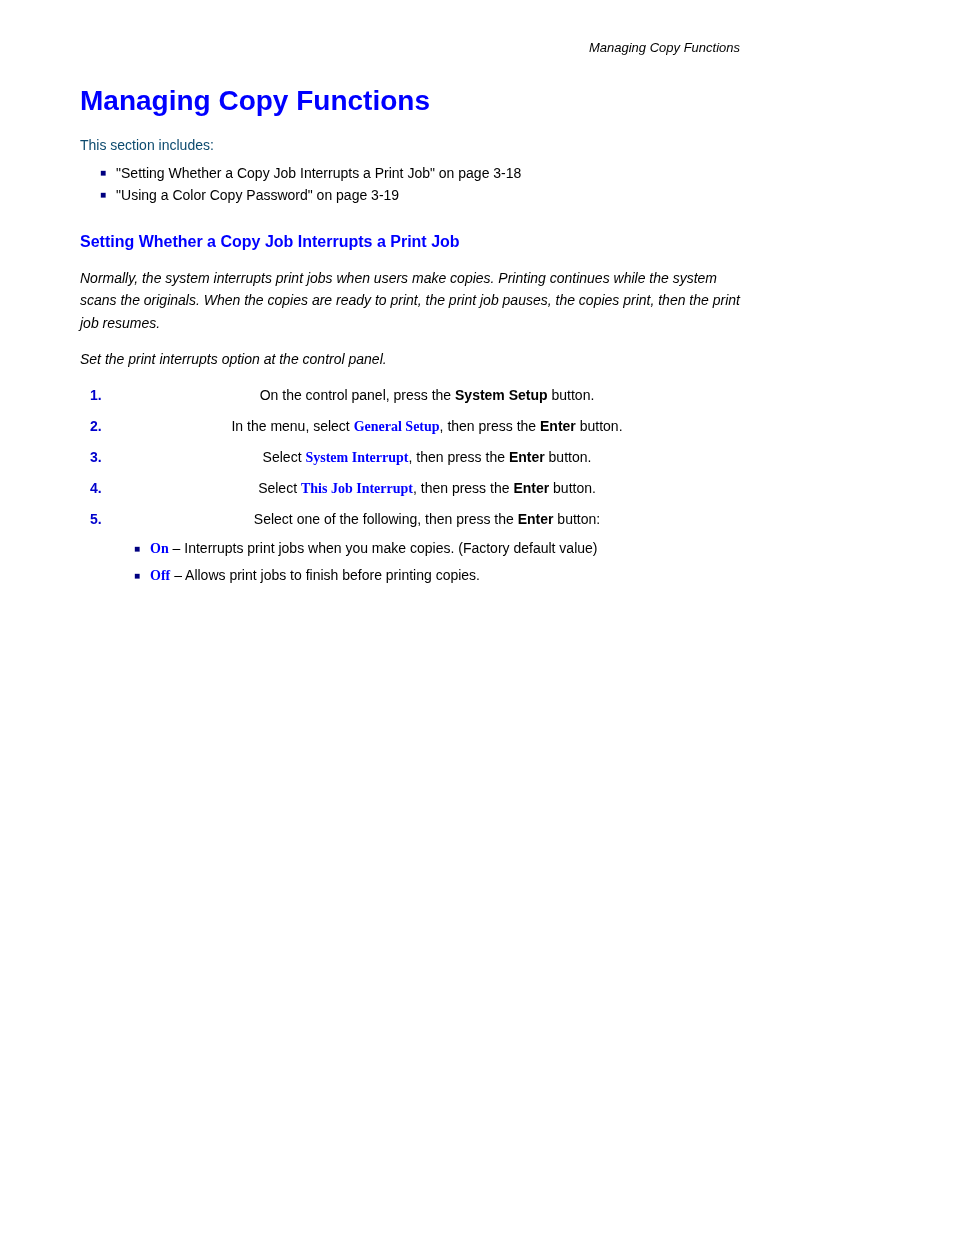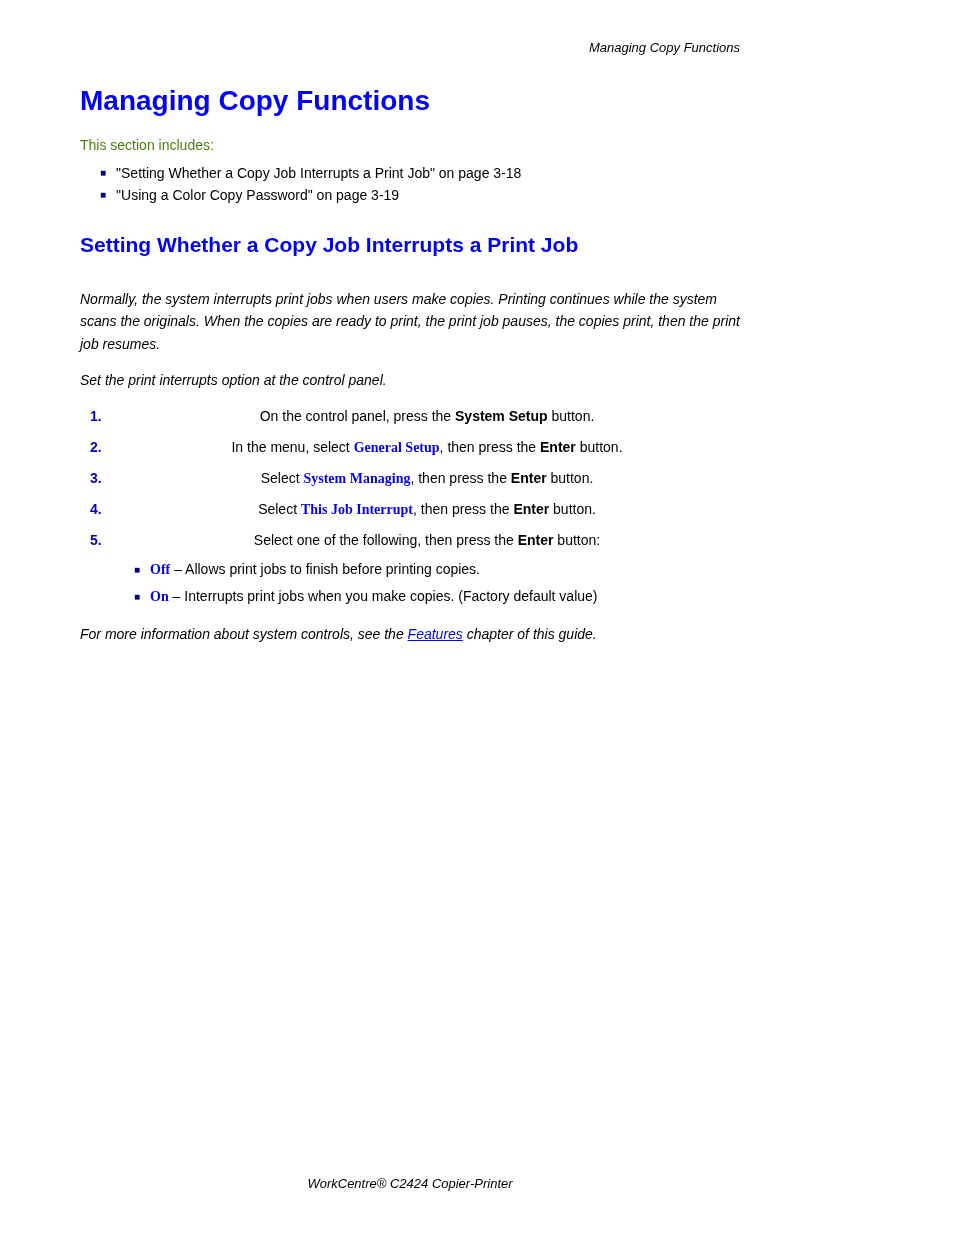--- a/index.html
+++ b/index.html
@@ -36,21 +36,21 @@
     .page-title {
       font-size: 28px;
       font-weight: bold;
       color: #0000ff;
       margin-bottom: 20px;
       border-bottom: none;
     }
 
     .intro-text {
       font-size: 14px;
-      color: #4d7c0f;
+      color: #0c4a6e;
       margin-bottom: 12px;
     }
 
     .bullet-list {
       list-style: none;
       margin-left: 20px;
       margin-bottom: 30px;
     }
 
     .bullet-list li {
@@ -63,24 +63,24 @@
     .bullet-list li::before {
       content: "■";
       color: #000080;
       font-size: 10px;
       margin-right: 10px;
       margin-top: 2px;
       flex-shrink: 0;
     }
 
     .section-title {
-      font-size: 21px;
-      font-weight: bold;
-      color: #0000ff;
-      margin-bottom: 31px;
+      font-size: 16px;
+      font-weight: bold;
+      color: #0000ff;
+      margin-bottom: 16px;
     }
 
     .body-text {
       font-size: 14px;
       color: #000;
       line-height: 1.6;
       margin-bottom: 14px;
       font-style: italic;
     }
 
@@ -200,54 +200,50 @@
     <li>
       <span class="num">2.</span>
       <span class="content">
         In the menu, select <strong class="blue-bold">General Setup</strong>, then press the <strong class="black-bold">Enter</strong> button.
       </span>
     </li>
 
     <li>
       <span class="num">3.</span>
       <span class="content">
-        Select <strong class="blue-bold">System Managing</strong>, then press the <strong class="black-bold">Enter</strong> button.
+        Select <strong class="blue-bold">System Interrupt</strong>, then press the <strong class="black-bold">Enter</strong> button.
       </span>
     </li>
 
     <li>
       <span class="num">4.</span>
       <span class="content">
         Select <strong class="blue-bold">This Job Interrupt</strong>, then press the <strong class="black-bold">Enter</strong> button.
       </span>
     </li>
 
     <li>
       <span class="num">5.</span>
       <span class="content">
         Select one of the following, then press the <strong class="black-bold">Enter</strong> button:
         
         <ul class="sub-bullet-list">
           <li>
             <span>
-              <strong class="blue-bold">Off</strong> – Allows print jobs to finish before printing copies.
+              <strong class="blue-bold">On</strong> – Interrupts print jobs when you make copies. (Factory default value)
             </span>
           </li>
           <li>
             <span>
-              <strong class="blue-bold">On</strong> – Interrupts print jobs when you make copies. (Factory default value)
+              <strong class="blue-bold">Off</strong> – Allows print jobs to finish before printing copies.
             </span>
           </li>
         </ul>
       </span>
     </li>
 
   </ol>
 
-  <p class="body-text">
-    <span>For more information about system controls, see the </span><a class="link-text">Features</a><span> chapter of this guide.</span>
-  </p>
 
   <div class="footer">
-    <div>WorkCentre® C2424 Copier-Printer</div>
   </div>
 
 </div>
 
 </body></html>

